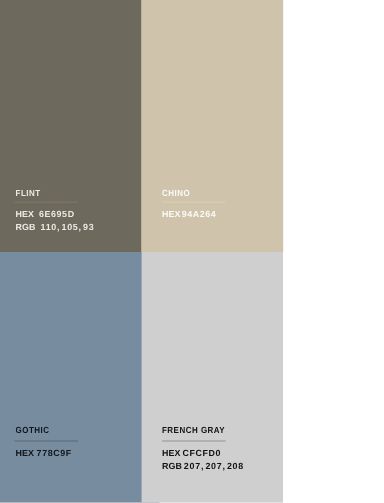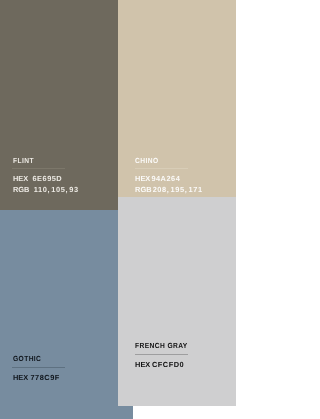--- a/index.html
+++ b/index.html
@@ -19,21 +19,21 @@
     height: 419px;
   }
   .swatch {
     position: absolute;
     overflow: hidden;
     text-decoration: underline;
   }
   .sw-tl { left: 0;     top: 0;   width: 118px; height: 210px; }
   .sw-tr { left: 118px; top: 0;   width: 118px; height: 210px; padding-left: 46px; }
   .sw-bl { left: 0;     top: 210px; width: 133px; height: 209px; }
-  .sw-br { left: 118px; top: 197px; width: 118px; height: 209px; }
+  .sw-br { left: 118px; top: 210px; width: 118px; height: 209px; }
 
   .info {
     position: absolute;
     width: 104px;
     height: 40px;
   }
   .sw-tl .info { left: 13px;   top: 157.4px; }
   .sw-tr .info { left: 17.1px; top: 157.4px; }
   .sw-bl .info { left: 13px;   top: 146px; }
   .sw-br .info { left: 17.1px; top: 146px; }
@@ -93,33 +93,33 @@
       <div class="line first hex-line"><span>HEX</span><span class="gap1"></span><span class="val">6E695D</span></div>
       <div class="line second"><span>RGB</span><span class="gap1"></span><span class="val">110, 105, 93</span></div>
     </div>
   </div>
 
   <div class="swatch sw-tr" style="background: rgb(208, 195, 171); color: rgb(251, 250, 248);">
     <div class="info">
       <div class="name">CHINO</div>
       <div class="rule" style="background: rgb(216, 205, 183);"></div>
       <div class="line first hex-line"><span>HEX</span><span class="gap1"></span><span class="val">94A264</span></div>
-      <div class="line second"><span>RGB</span><span class="gap1"></span><span class="val">208, 195, 171</span></div>
     </div>
   </div>
 
   <div class="swatch sw-bl" style="background: rgb(119, 140, 159); color: rgb(16, 22, 29);">
     <div class="info">
       <div class="name">GOTHIC</div>
       <div class="rule" style="background: rgb(94, 113, 129);"></div>
       <div class="line first hex-line"><span>HEX</span><span class="gap1"></span><span class="val">778C9F</span></div>
     </div>
   </div>
 
   <div class="swatch sw-br" style="background: rgb(207, 207, 208); color: rgb(18, 18, 18);">
     <div class="info">
       <div class="name">FRENCH GRAY</div>
       <div class="rule" style="background: rgb(158, 158, 159);"></div>
       <div class="line first hex-line"><span>HEX</span><span class="gap1"></span><span class="val">CFCFD0</span></div>
+      <div class="line second"><span>RGB</span><span class="gap1"></span><span class="val">207, 207, 208</span></div>
     </div>
   </div>
 
 </div>
 
 </body></html>

